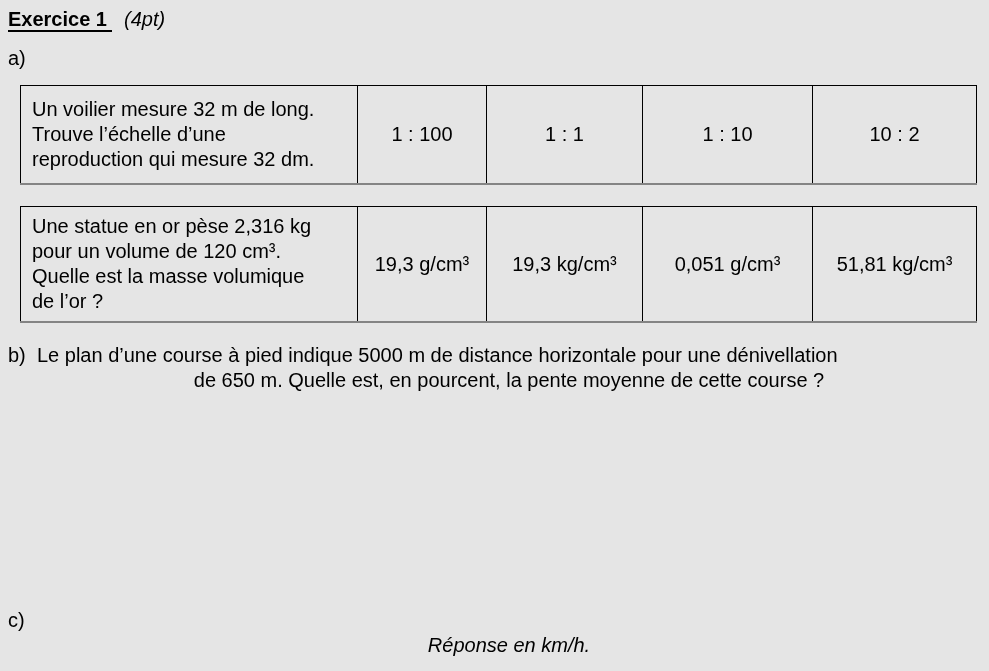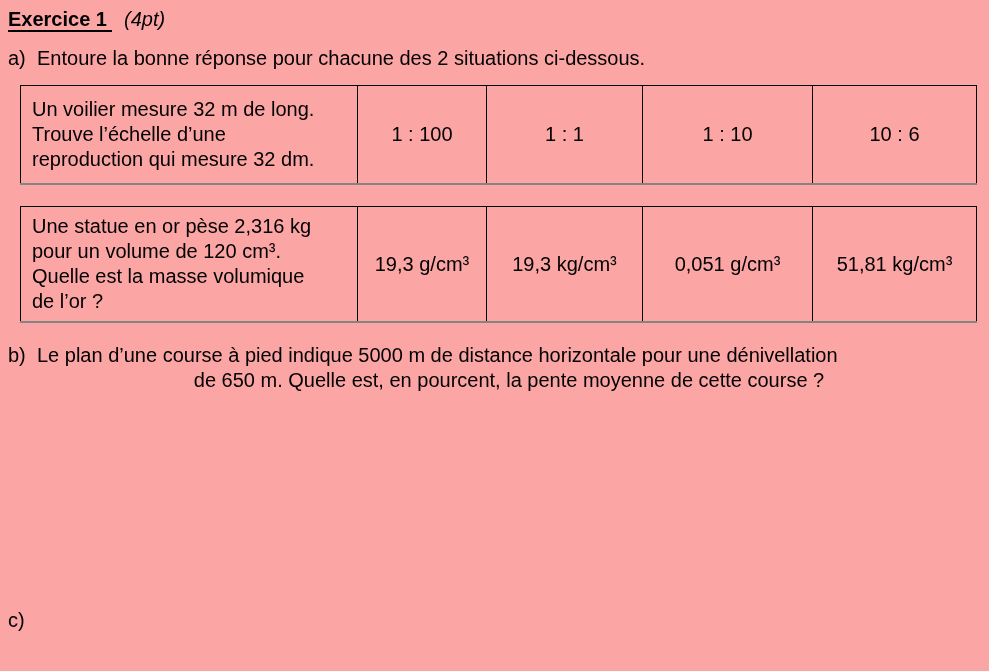--- a/index.html
+++ b/index.html
@@ -13,21 +13,21 @@
     overflow: hidden;
     color: #000000;
     font-family: "Liberation Sans", "DejaVu Sans", sans-serif;
     font-size: 20px;
     line-height: 25px;
   }
   .page {
     position: relative;
     width: 989px;
     height: 671px;
-    background: #fca5a5;
+    background: #e5e5e5;
   }
   
   .title-row {
     position: absolute;
     left: 8px;
     top: 7px;
     white-space: nowrap;
   }
   .title {
     display: inline-block;
@@ -86,42 +86,41 @@
 <body>
 
 <div class="page">
 
   <div class="title-row">
     <span class="title">Exercice 1</span><span class="points">(4pt)</span>
   </div>
 
   <div class="q qa q-line">
     <span class="q-label">a)</span>
-    <span>Entoure la bonne réponse pour chacune des 2 situations ci-dessous.</span>
   </div>
 
   <table class="answers t1">
     <colgroup>
       <col style="width:337px">
       <col style="width:129px">
       <col style="width:156px">
       <col style="width:170px">
       <col style="width:164px">
     </colgroup>
     <tbody>
         <tr>
       <td class="statement">
         <div>Un voilier mesure 32 m de long.</div>
         <div>Trouve l’échelle d’une</div>
         <div>reproduction qui mesure 32 dm.</div>
       </td>
       <td class="option">1 : 100</td>
       <td class="option">1 : 1</td>
       <td class="option">1 : 10</td>
-      <td class="option">10 : 6</td>
+      <td class="option">10 : 2</td>
     </tr>
   </tbody>
     </table>
 
   <table class="answers t2">
     <colgroup>
       <col style="width:337px">
       <col style="width:129px">
       <col style="width:156px">
       <col style="width:170px">
@@ -148,15 +147,16 @@
       <span class="q-label">b)</span>
       <span>Le plan d’une course à pied indique 5000 m de distance horizontale pour une dénivellation</span>
     </div>
     <div class="indent">de 650 m. Quelle est, en pourcent, la pente moyenne de cette course ?</div>
   </div>
 
   <div class="q qc">
     <div class="q-line">
       <span class="q-label">c)</span>
     </div>
+    <div class="indent note">Réponse en km/h.</div>
   </div>
 
 </div>
 
 </body></html>

